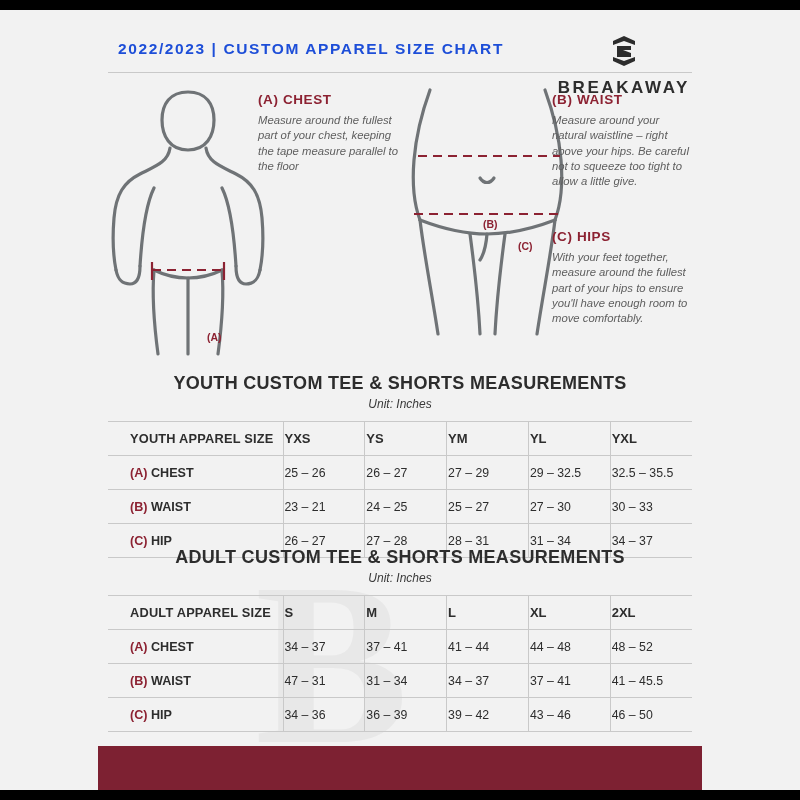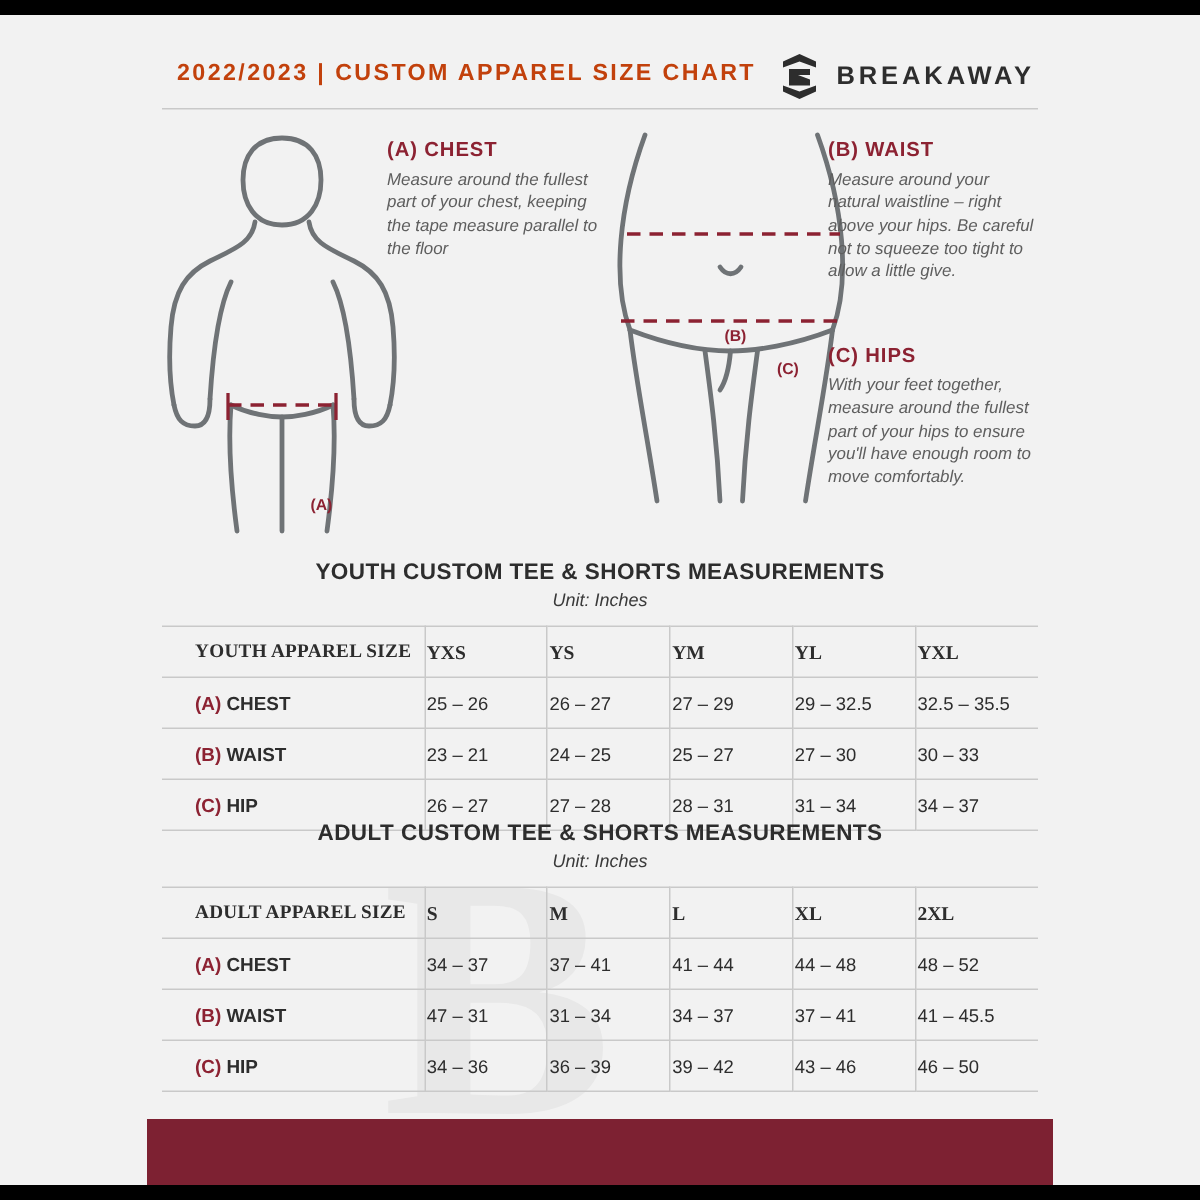--- a/index.html
+++ b/index.html
@@ -46,30 +46,31 @@
     width: 800px;
     height: 64px;
   }
   .header-title {
     position: absolute;
     left: 118px;
     top: 30px;
     font-size: 15.5px;
     font-weight: bold;
     letter-spacing: 1.6px;
-    color: #c2410c;
+    color: #1d4ed8;
     white-space: nowrap;
   }
   .brand {
     position: absolute;
     right: 110px;
     top: 26px;
     display: flex;
     align-items: center;
     gap: 12px;
+    flex-direction: column;
   }
   .brand-mark {
     width: 26px;
     height: 30px;
     position: relative;
   }
   .brand-name {
     font-size: 17px;
     font-weight: bold;
     letter-spacing: 2.6px;
@@ -124,21 +125,21 @@
   }
 
   
   .section {
     position: absolute;
     left: 0;
     width: 800px;
     text-align: center;
   }
   .sec-title {
-    font-size: 15px;
+    font-size: 18px;
     font-weight: bold;
     color: #2d2d2d;
     letter-spacing: .3px;
   }
   .sec-unit {
     font-size: 12px;
     font-style: italic;
     color: #3a3a3a;
     margin-top: 3px;
   }
@@ -150,21 +151,21 @@
   }
   table.sizes td, table.sizes th {
     border: 1px solid #c9c9c9;
     height: 31px;
     font-size: 12.3px;
     color: #2d2d2d;
     text-align: left;
     vertical-align: middle;
     font-weight: normal;
   }
-  table.sizes th { font-weight: bold; font-size: 13px; font-family: Liberation Serif, serif; }
+  table.sizes th { font-weight: bold; font-size: 13px; }
   table.sizes .rowhead {
     text-align: left;
     padding-left: 22px;
     font-weight: bold;
     font-size: 12.6px;
   }
   table.sizes .rowhead .tag { color: #8c2232; }
   table.sizes col.first { width: 175px; }
   table.sizes th.first {
     text-align: left;

